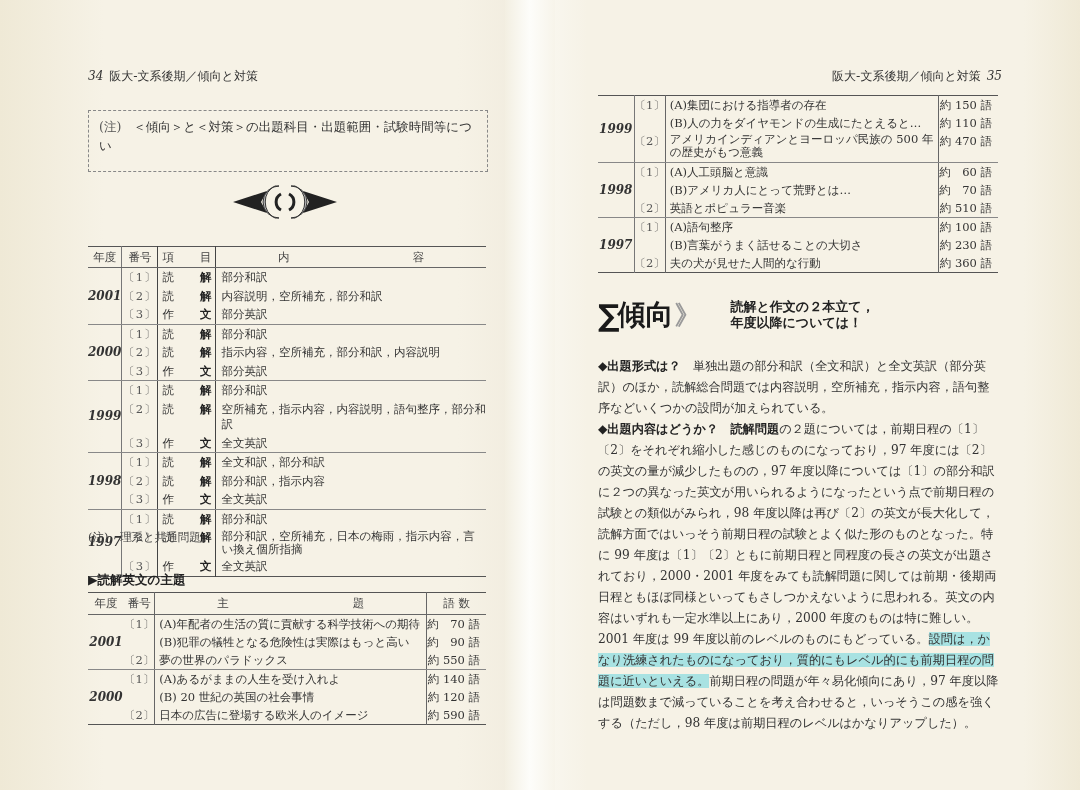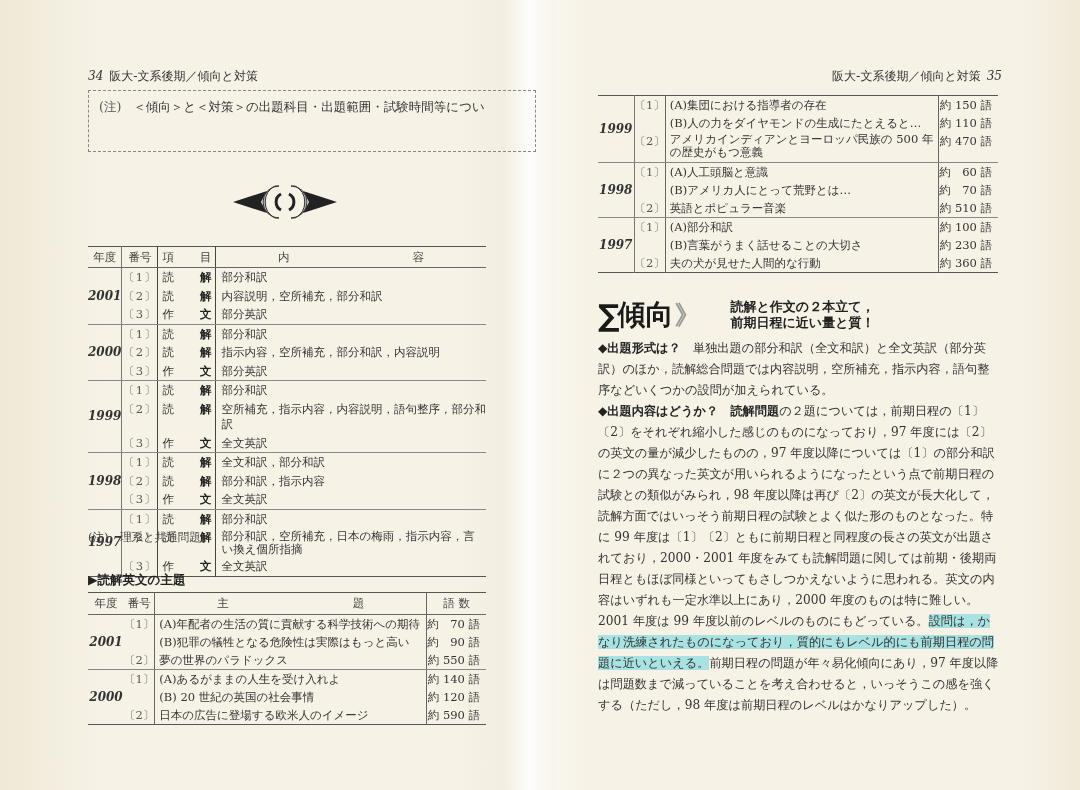--- a/index.html
+++ b/index.html
@@ -16,21 +16,21 @@
   }
   .page-left { left: 0; width: 520px; background: linear-gradient(90deg,#efe9d6 0%,#f6f2e6 20%,#f6f2e6 88%,#f1ecdf 100%); }
   .page-right { left: 520px; width: 560px; background: linear-gradient(90deg,#fbfaf5 0%,#f6f2e6 12%,#f6f2e6 90%,#efe9d6 100%); }
   .gutter { position:absolute; left:505px; top:0; width:50px; height:790px; background: linear-gradient(90deg,#f3efe2,#fdfdfa 50%,#f7f4ea); }
 
   .run-head { position:absolute; top:68px; font-size:12px; color:#333; font-family:"DejaVu Sans","Liberation Sans",sans-serif; }
   .run-head .pn { font-style:italic; font-family:"DejaVu Serif",serif; margin: 0 6px 0 0; }
   .run-head.right .pn { margin: 0 0 11px 6px; }
 
   .note-box {
-    position:absolute; left:88px; top:90px; width:448px; height:62px;
+    position:absolute; left:88px; top:110px; width:400px; height:62px;
     border:1px dashed #888; padding:6px 10px 6px 10px;
     font-size:12.5px; line-height:19px; color:#333;
   }
   .note-box .lbl { color:#555; margin-right:12px; }
   .note-box .cont { padding-left:24px; display:block; }
 
   .subject-title {
     position:absolute; left:190px; top:180px; width:190px; height:44px;
     display:flex; align-items:center; justify-content:center; gap:4px;
   }
@@ -63,21 +63,21 @@
   .t-topic { padding-left:4px; border-right:1px solid #666; }
   .t-wc { width:54px; text-align:right; padding-right:6px; white-space:nowrap; }
   .tbl3 .t-year { border-right:1px solid #777; }
 
   .trend-head { position:absolute; left:598px; top:296px; display:flex; align-items:center; }
   .trend-logo { font-family:"DejaVu Sans","Liberation Sans",sans-serif; font-weight:bold; font-size:28px; color:#1a1a1a; display:flex; align-items:center; }
   .trend-logo .sig { font-size:30px; margin-right:-2px; }
   .trend-logo .chev { color:#999; font-size:26px; margin-left:1px; }
   .trend-sub { margin-left:30px; font-family:"DejaVu Sans","Liberation Sans",sans-serif; font-weight:bold; font-size:13px; line-height:16px; color:#222; }
 
-  .body-text { position:absolute; left:598px; top:338px; width:402px; font-size:12.2px; line-height:21px; color:#333; }
+  .body-text { position:absolute; left:598px; top:356px; width:402px; font-size:12.2px; line-height:21px; color:#333; }
   .body-text p { margin:0; }
   .q { font-family:"DejaVu Sans","Liberation Sans",sans-serif; font-weight:bold; color:#222; }
   .ind { padding-left:14px; }
   .hl { background:#a8e2e2; }
   .b { font-family:"DejaVu Sans","Liberation Sans",sans-serif; font-weight:bold; color:#222; }
 </style>
 </head>
 <body>
 
 <div class="page page-left"></div>
@@ -348,21 +348,21 @@
     </tr>
     <tr class="grp-end">
       <td class="t-num">〔2〕</td>
       <td class="t-topic">英語とポピュラー音楽</td>
       <td class="t-wc">約 510 語</td>
     </tr>
 
     <tr>
       <td class="t-year" rowspan="3">1997</td>
       <td class="t-num">〔1〕</td>
-      <td class="t-topic">(A)部分和訳</td>
+      <td class="t-topic">(A)語句整序</td>
       <td class="t-wc">約 100 語</td>
     </tr>
     <tr>
       <td class="t-num"></td>
       <td class="t-topic">(B)言葉がうまく話せることの大切さ</td>
       <td class="t-wc">約 230 語</td>
     </tr>
     <tr>
       <td class="t-num">〔2〕</td>
       <td class="t-topic">夫の犬が見せた人間的な行動</td>
@@ -372,20 +372,20 @@
 </table>
 
 <div class="trend-head">
   <div class="trend-logo">
     <span class="sig">∑</span>
     <span>傾向</span>
     <span class="chev">》</span>
   </div>
   <div class="trend-sub">
     <div>読解と作文の２本立て，</div>
-    <div>前期日程に近い量と質！</div>
+    <div>年度以降については！</div>
   </div>
 </div>
 
 <div class="body-text">
   <p><span class="q">◆出題形式は？</span><span>　単独出題の部分和訳（全文和訳）と全文英訳（部分英訳）のほか，読解総合問題では内容説明，空所補充，指示内容，語句整序などいくつかの設問が加えられている。</span></p>
   <p><span class="q">◆出題内容はどうか？</span><span class="b">　読解問題</span><span>の２題については，前期日程の〔1〕〔2〕をそれぞれ縮小した感じのものになっており，97 年度には〔2〕の英文の量が減少したものの，97 年度以降については〔1〕の部分和訳に２つの異なった英文が用いられるようになったという点で前期日程の試験との類似がみられ，98 年度以降は再び〔2〕の英文が長大化して，読解方面ではいっそう前期日程の試験とよく似た形のものとなった。特に 99 年度は〔1〕〔2〕ともに前期日程と同程度の長さの英文が出題されており，2000・2001 年度をみても読解問題に関しては前期・後期両日程ともほぼ同様といってもさしつかえないように思われる。英文の内容はいずれも一定水準以上にあり，2000 年度のものは特に難しい。2001 年度は 99 年度以前のレベルのものにもどっている。</span><span class="hl">設問は，かなり洗練されたものになっており，質的にもレベル的にも前期日程の問題に近いといえる。</span><span>前期日程の問題が年々易化傾向にあり，97 年度以降は問題数まで減っていることを考え合わせると，いっそうこの感を強くする（ただし，98 年度は前期日程のレベルはかなりアップした）。</span></p>
 </div>
 
 </body></html>

